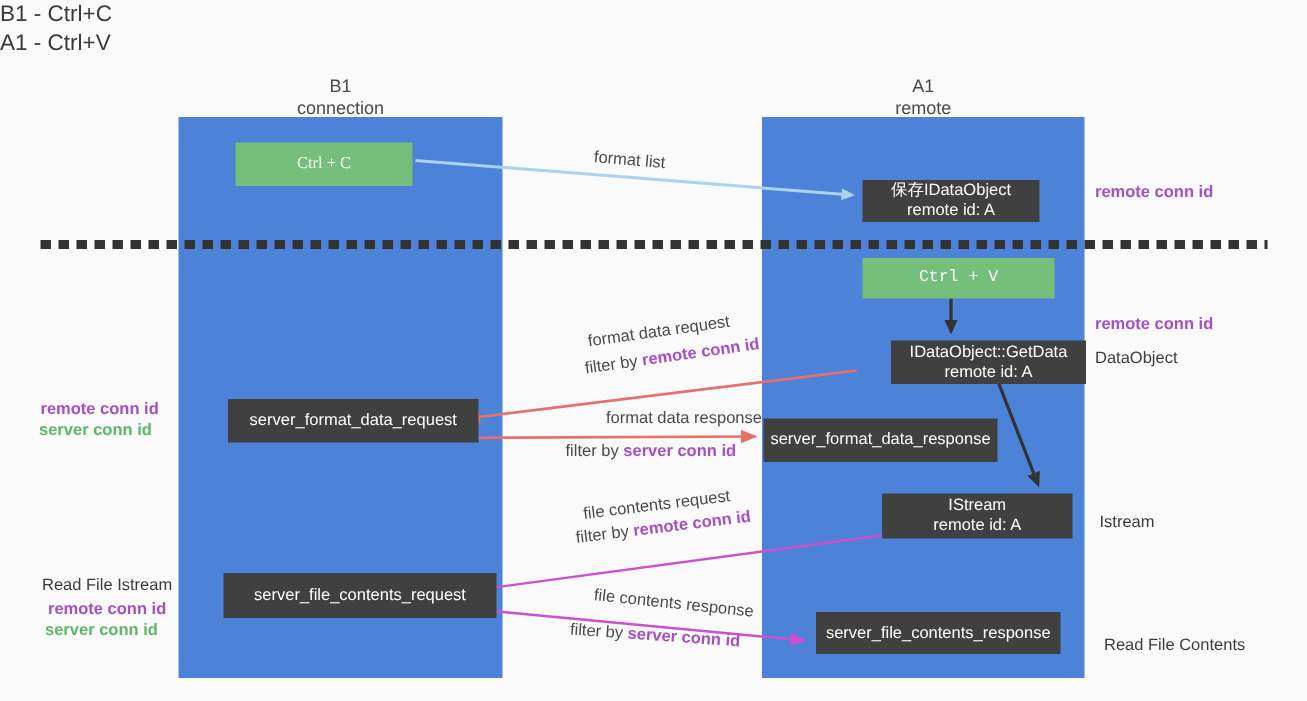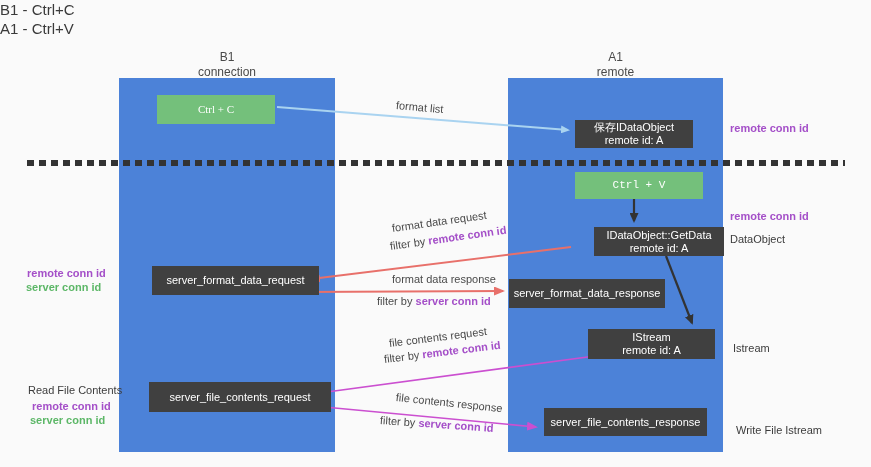--- a/index.html
+++ b/index.html
@@ -120,21 +120,21 @@
 </div>
 
 <div class="abs lbl" style="left:396px;top:99px;transform:rotate(5deg);">format list</div>
 
 <div class="abs lbl" style="left:392px;top:222px;transform:rotate(-8deg);">format data request</div>
 <div class="abs lbl" style="left:390px;top:240px;transform:rotate(-8deg);">
   <span>filter by</span>
   <span class="purple">remote conn id</span>
 </div>
 
-<div class="abs lbl" style="left:392px;top:273px;">format data response</div>
+<div class="abs lbl" style="left:404px;top:273px;">format data response</div>
 <div class="abs lbl" style="left:377px;top:295px;">
   <span>filter by</span>
   <span class="purple">server conn id</span>
 </div>
 
 <div class="abs lbl" style="left:389px;top:337px;transform:rotate(-7deg);">file contents request</div>
 <div class="abs lbl" style="left:384px;top:353px;transform:rotate(-7deg);">
   <span>filter by</span>
   <span class="purple">remote conn id</span>
 </div>
@@ -142,19 +142,19 @@
 <div class="abs lbl" style="left:396px;top:391px;transform:rotate(6deg);">file contents response</div>
 <div class="abs lbl" style="left:380px;top:414px;transform:rotate(4deg);">
   <span>filter by</span>
   <span class="purple">server conn id</span>
 </div>
 
 <div class="abs side purple" style="left:730px;top:122px;">remote conn id</div>
 <div class="abs side purple" style="left:730px;top:210px;">remote conn id</div>
 <div class="abs side plain" style="left:730px;top:233px;">DataObject</div>
 <div class="abs side plain" style="left:733px;top:342px;">Istream</div>
-<div class="abs side plain" style="left:736px;top:424px;">Write File Istream</div>
+<div class="abs side plain" style="left:736px;top:424px;">Read File Contents</div>
 
 <div class="abs side purple" style="left:27px;top:267px;">remote conn id</div>
 <div class="abs side greentxt" style="left:26px;top:281px;">server conn id</div>
-<div class="abs side plain" style="left:28px;top:384px;">Read File Contents</div>
+<div class="abs side plain" style="left:28px;top:384px;">Read File Istream</div>
 <div class="abs side purple" style="left:32px;top:400px;">remote conn id</div>
 <div class="abs side greentxt" style="left:30px;top:414px;">server conn id</div>
 
 </body></html>

